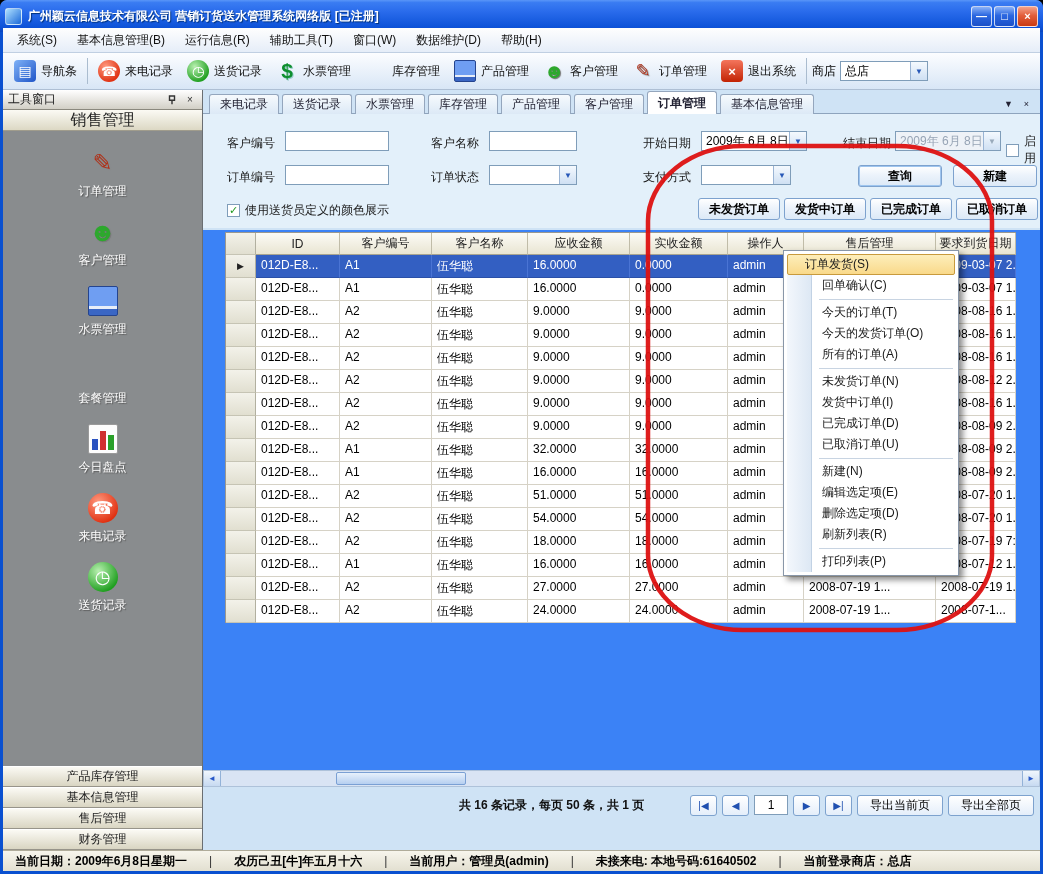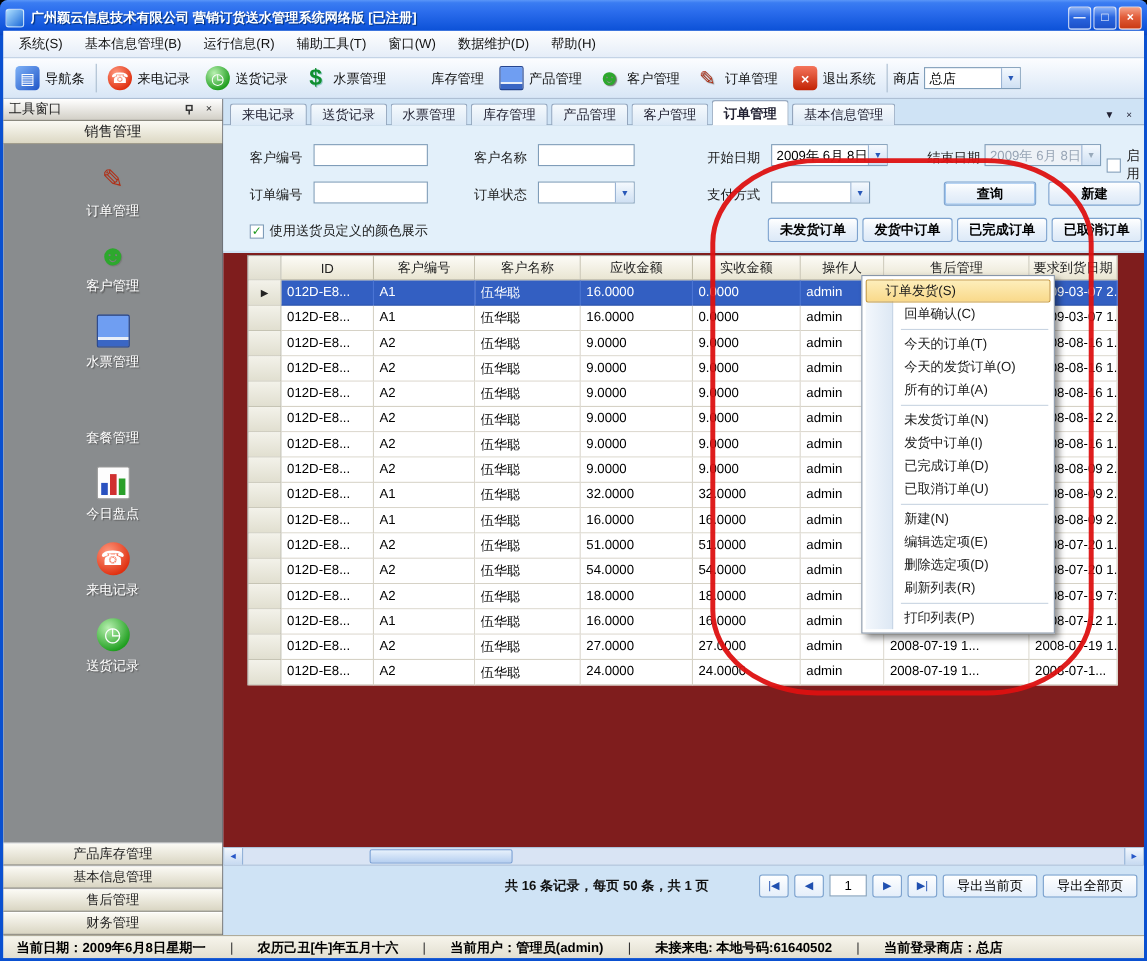--- a/index.html
+++ b/index.html
@@ -56,21 +56,21 @@
   .ico.chart .b1{height:11px;background:#2a52c0;}
   .ico.chart .b2{height:19px;background:#d03030;}
   .ico.chart .b3{height:15px;background:#2aa02a;}
   
   .sidebar{position:absolute;left:0;top:62px;width:200px;height:760px;background:#898c8e;border-right:1px solid #6a6e72;}
   .sb-header{height:20px;background:linear-gradient(#ffffff,#d2cfc6);border-bottom:1px solid #8a887e;
     display:flex;align-items:center;justify-content:space-between;padding:0 5px;font-size:12px;color:#222;}
   .sb-hbtns{display:flex;gap:4px;align-items:center;}
   .sb-hbtn{width:14px;height:14px;display:flex;align-items:center;justify-content:center;font-size:10px;color:#333;}
   .sb-section{height:21px;background:linear-gradient(#fbfaf4,#dcd8c4);border-bottom:1px solid #a09c8c;
-    display:flex;align-items:center;justify-content:center;font-size:13px;color:#222;}
+    display:flex;align-items:center;justify-content:center;font-size:16px;color:#222;}
   .sb-body{position:absolute;left:0;top:41px;right:0;bottom:84px;overflow:hidden;}
   .sb-item{display:flex;flex-direction:column;align-items:center;gap:5px;margin-top:17px;cursor:default;}
   .sb-label{color:#fff;font-size:12px;text-shadow:1px 1px 1px #555;}
   .sb-bottom{position:absolute;left:0;bottom:0;right:0;height:84px;}
   .sb-bar{height:21px;background:linear-gradient(#fbfaf4,#d9d5c2);border-top:1px solid #fff;border-bottom:1px solid #97948a;
     display:flex;align-items:center;justify-content:center;font-size:12px;color:#222;}
   
   .content{position:absolute;left:200px;top:62px;width:837px;height:760px;background:#cfe3f5;}
   
   .tabbar{position:absolute;left:0;top:0;width:837px;height:24px;display:flex;align-items:flex-end;padding:0 6px;}
@@ -95,21 +95,21 @@
   .cb-box{width:13px;height:13px;background:#fff;border:1px solid #7f9db9;display:inline-flex;align-items:center;
     justify-content:center;font-size:11px;color:#1f9a1f;font-weight:bold;flex:none;}
   .xpbtn{position:absolute;height:22px;border:1px solid #7da2ce;border-radius:3px;
     background:linear-gradient(#ffffff,#ecf3fb 45%,#dce9f7);font-size:12px;color:#000;
     display:flex;align-items:center;justify-content:center;padding:0 10px;font-weight:bold;}
   .xpbtn.primary{box-shadow:0 0 0 1px #9ec5ef inset;}
   .statusbtns{position:absolute;right:2px;top:84px;display:flex;gap:4px;}
   .statusbtns .xpbtn{position:static;}
   .enable-group,.colorchk-group{position:absolute;display:flex;align-items:center;gap:5px;font-size:12px;color:#1a1a1a;}
   
-  .gridwrap{position:absolute;left:0;top:140px;width:837px;height:540px;background:#7f1d1d;overflow:hidden;}
+  .gridwrap{position:absolute;left:0;top:140px;width:837px;height:540px;background:#3b82f6;overflow:hidden;}
   .grid{position:absolute;left:22px;top:2px;background:#fff;border-left:1px solid #9a9890;border-top:1px solid #9a9890;}
   .ghead{display:flex;height:22px;}
   .grow{display:flex;height:23px;}
   .gcell{flex:none;height:100%;padding:3px 5px;font-size:12px;border-right:1px solid #d6d2c6;border-bottom:1px solid #d6d2c6;
     white-space:nowrap;overflow:hidden;background:#fff;color:#000;}
   .ghc{background:linear-gradient(#fcfbf6,#e9e5d2);border-right:1px solid #c0bca8;border-bottom:1px solid #a8a490;
     color:#222;display:flex;align-items:center;justify-content:center;padding:0 4px;}
   .gsel{width:30px;background:linear-gradient(#f3f2ea,#e1dfd0);border-right:1px solid #b2b0a0;border-bottom:1px solid #c6c4b4;
     display:flex;align-items:center;justify-content:center;font-size:9px;color:#222;padding:0;}
   .c0{width:84px;}.c1{width:92px;}.c2{width:96px;}.c3{width:102px;}.c4{width:98px;}

